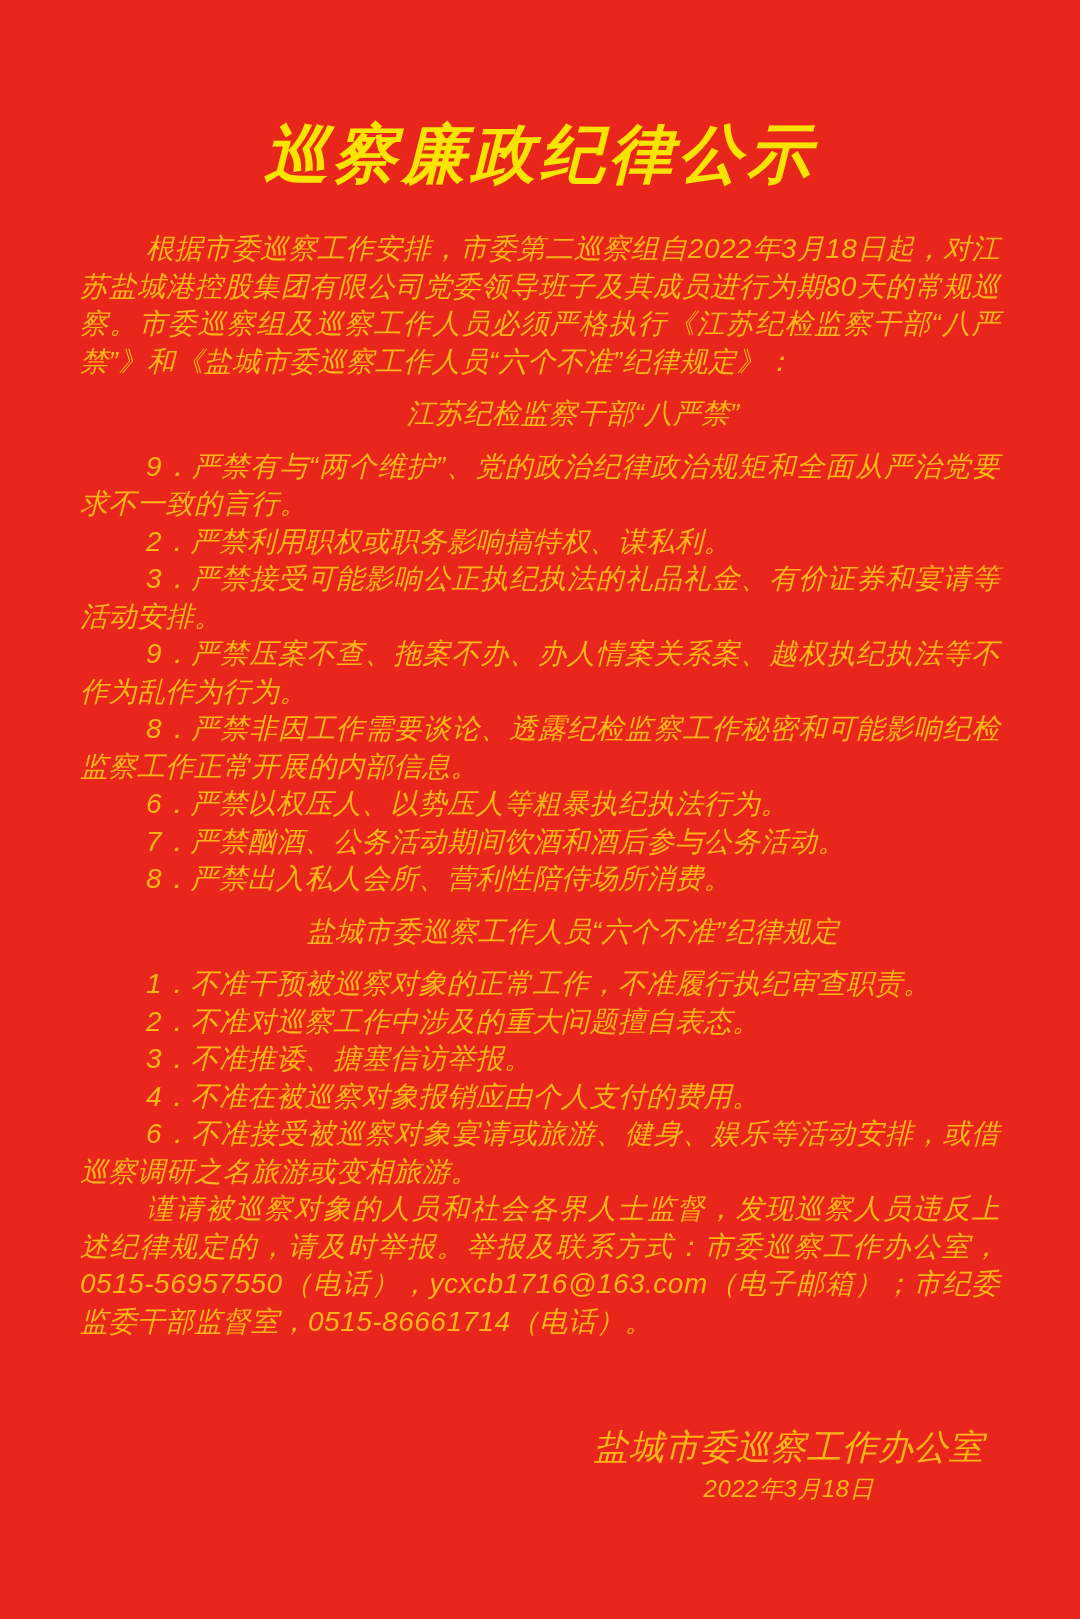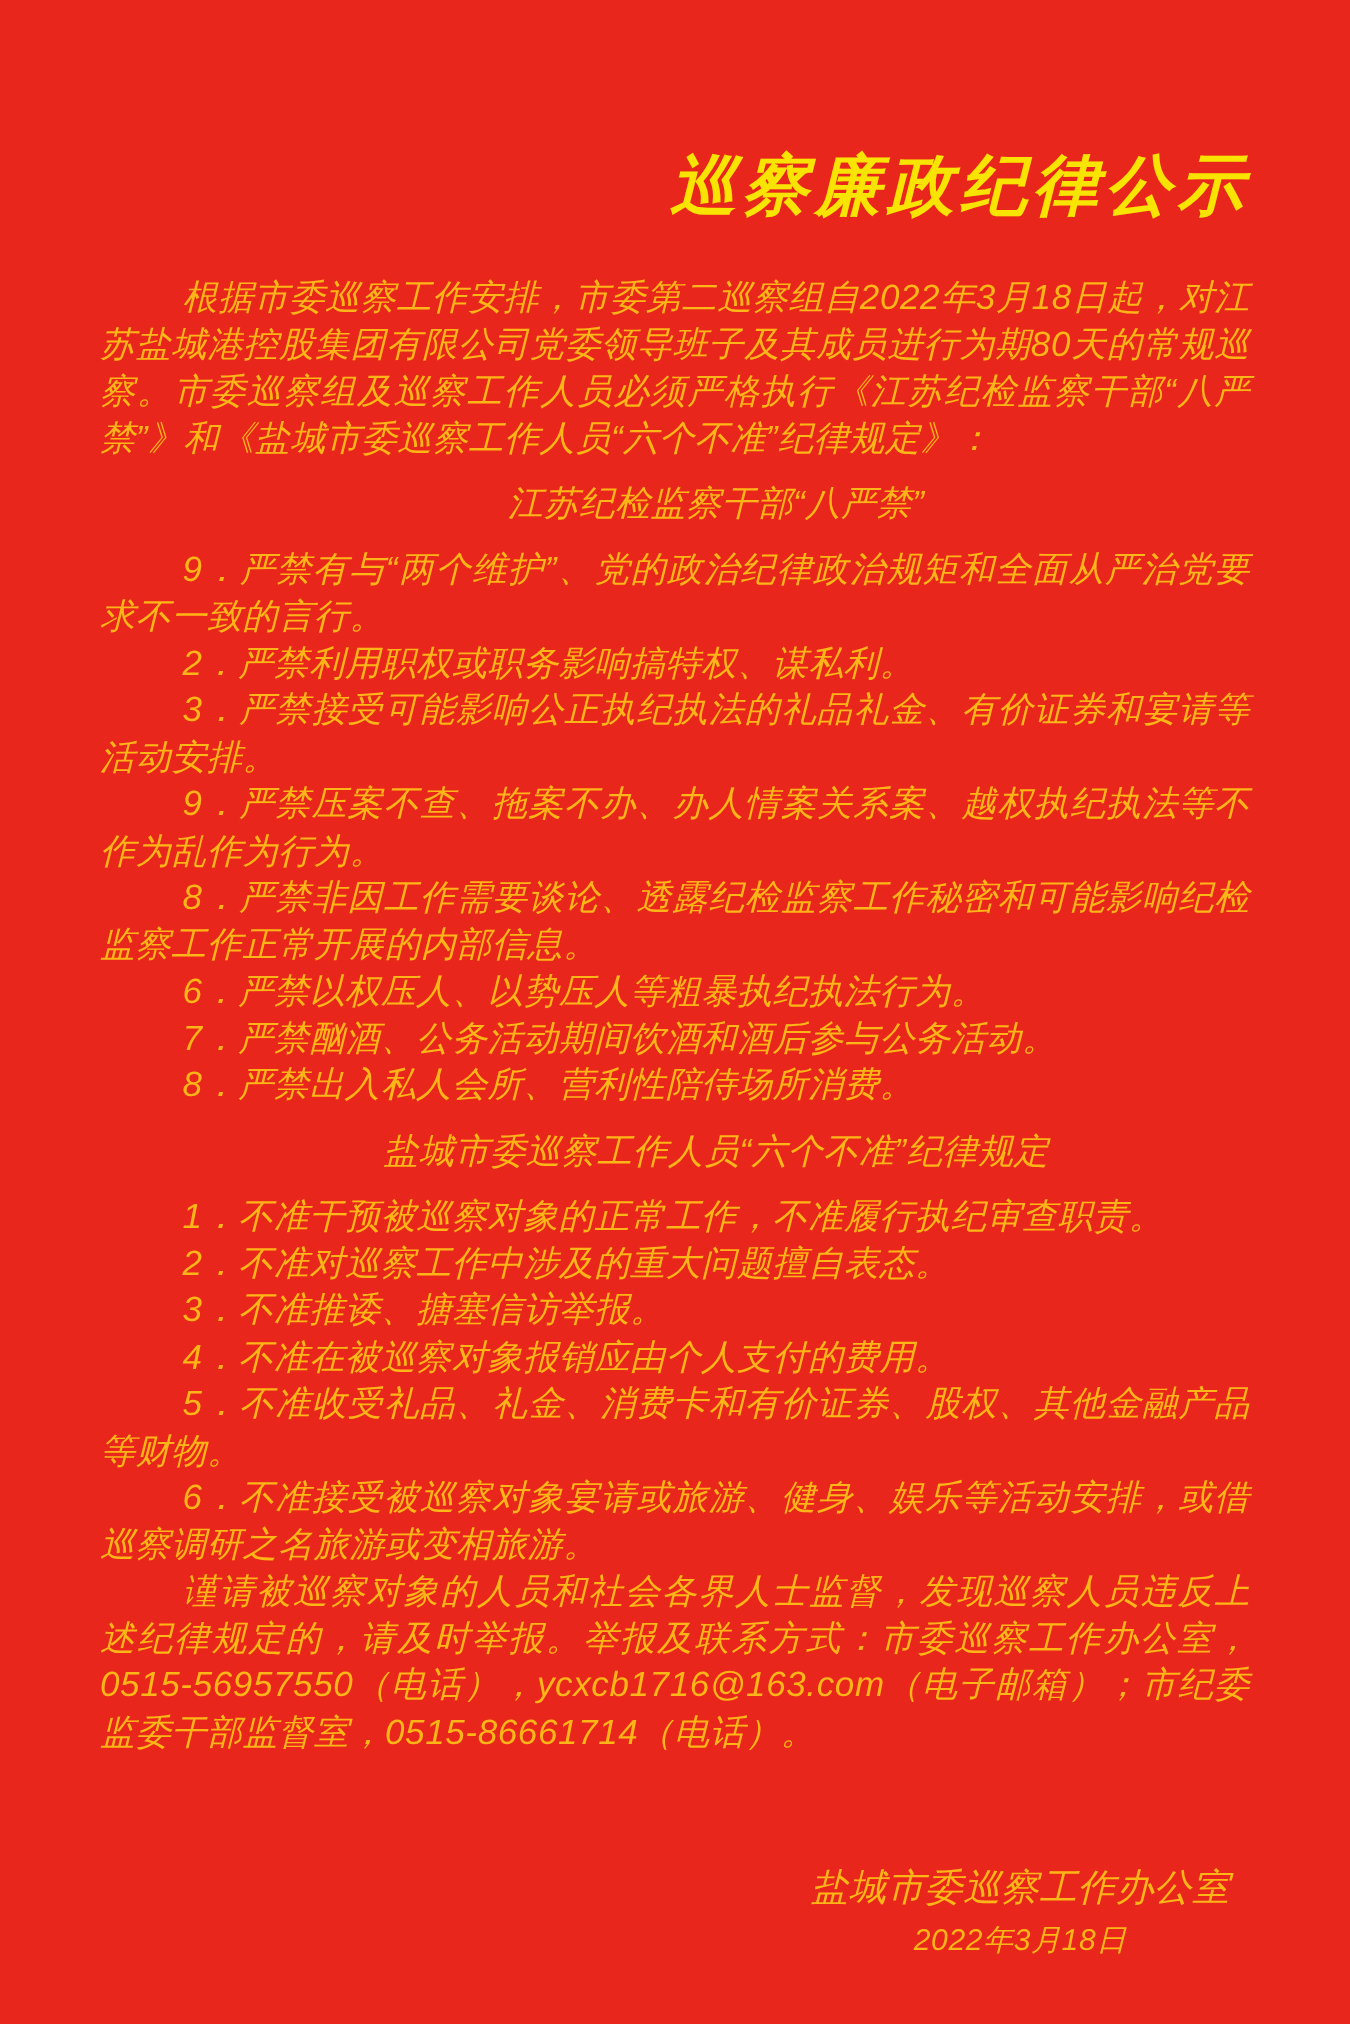--- a/index.html
+++ b/index.html
@@ -14,22 +14,22 @@
     height:1619px;
     background:var(--bg);
     box-sizing:border-box;
     padding:122px 80px 0 80px;
     font-family:"Liberation Sans",sans-serif;
     font-style:italic;
     overflow:hidden;
   }
   .title{
     margin:0 0 44px 0;
-    text-align:right;
-    font-size:53px;
+    text-align:center;
+    font-size:64px;
     font-weight:700;
     letter-spacing:5px;
     line-height:1;
     color:var(--title);
     white-space:nowrap;
   }
   .body-text{
     color:var(--gold);
     font-size:28px;
     line-height:37.5px;
@@ -48,21 +48,21 @@
   .sign-wrap{
     margin-top:86px;
     text-align:right;
     padding-right:16px;
   }
   .sign-inner{
     display:inline-block;
     text-align:center;
   }
   .sign-line{
-    font-size:30px;
+    font-size:35px;
     line-height:42px;
     white-space:nowrap;
   }
   .date-line{
     font-size:24px;
     line-height:42px;
     white-space:nowrap;
   }
 </style>
 </head>
@@ -82,21 +82,20 @@
     <p class="para">8．严禁非因工作需要谈论、透露纪检监察工作秘密和可能影响纪检监察工作正常开展的内部信息。</p>
     <p class="para">6．严禁以权压人、以势压人等粗暴执纪执法行为。</p>
     <p class="para">7．严禁酗酒、公务活动期间饮酒和酒后参与公务活动。</p>
     <p class="para">8．严禁出入私人会所、营利性陪侍场所消费。</p>
 
     <p class="para heading">盐城市委巡察工作人员“六个不准”纪律规定</p>
     <p class="para">1．不准干预被巡察对象的正常工作，不准履行执纪审查职责。</p>
     <p class="para">2．不准对巡察工作中涉及的重大问题擅自表态。</p>
     <p class="para">3．不准推诿、搪塞信访举报。</p>
     <p class="para">4．不准在被巡察对象报销应由个人支付的费用。</p>
-    <p class="para">5．不准收受礼品、礼金、消费卡和有价证券、股权、其他金融产品等财物。</p>
     <p class="para">6．不准接受被巡察对象宴请或旅游、健身、娱乐等活动安排，或借巡察调研之名旅游或变相旅游。</p>
 
     <p class="para">谨请被巡察对象的人员和社会各界人士监督，发现巡察人员违反上述纪律规定的，请及时举报。举报及联系方式：市委巡察工作办公室，0515-56957550（电话），ycxcb1716@163.com（电子邮箱）；市纪委监委干部监督室，0515-86661714（电话）。</p>
 
     <div class="sign-wrap">
       <div class="sign-inner">
         <div class="sign-line">盐城市委巡察工作办公室</div>
         <div class="date-line">2022年3月18日</div>
       </div>
     </div>

